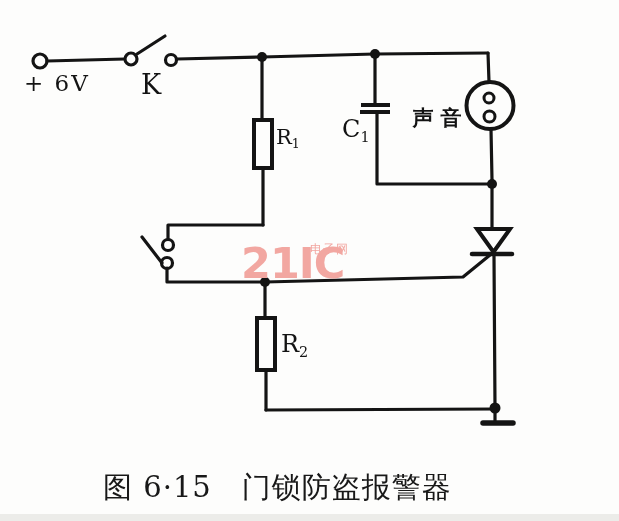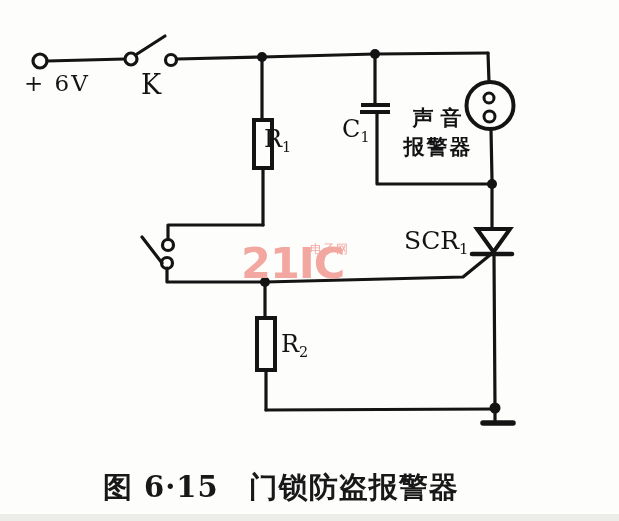--- a/index.html
+++ b/index.html
@@ -15,40 +15,40 @@
   .w    { fill:none; stroke:#141414; stroke-width:3.2; stroke-linecap:round; stroke-linejoin:round; }
   .thin { fill:none; stroke:#141414; stroke-width:3;   stroke-linecap:round; }
   .comp { fill:#fdfdfc; stroke:#141414; stroke-width:4; }
   .plate{ stroke:#141414; stroke-width:4; stroke-linecap:butt; }
   .dot  { fill:#141414; stroke:none; }
   .node { fill:#fdfdfc; stroke:#141414; stroke-width:3.2; }
   .lbl  { position:absolute; white-space:nowrap; color:#131313; }
   .lbl sub { font-size:0.6em; vertical-align:-0.35em; }
   .power-lbl { left:24px;  top:70px;  font-size:23px; letter-spacing:2px; }
   .k-lbl     { left:141px; top:69px;  font-size:27px; }
-  .r1-lbl    { left:264px; top:125px; font-size:24px; }
+  .r1-lbl    { left:276px; top:125px; font-size:21px; }
   .c1-lbl    { left:342px; top:115px; font-size:24px; }
   .scr-lbl   { left:404px; top:226px; font-size:25px; }
   .r2-lbl    { left:281px; top:330px; font-size:24px; }
   .alarm-lbl {
     position:absolute; left:392px; top:104px; width:90px;
     font-family:"DejaVu Sans","Liberation Sans",sans-serif;
     font-weight:700; font-size:21px; line-height:29px;
     text-align:center; color:#131313;
   }
   .alarm-lbl .l1 { letter-spacing:7px; text-indent:7px; }
   .alarm-lbl .l2 { letter-spacing:2px; text-indent:2px; }
   .wm { position:absolute; color:#f2a7a1; font-family:"DejaVu Sans","Liberation Sans",sans-serif; }
   .wm-brand  { left:241px; top:238px; font-size:43px; font-weight:800; letter-spacing:-1px; }
   .wm-site   { left:310px; top:241px; font-size:12px; font-weight:400; letter-spacing:1px; }
   .wm-domain { left:304px; top:251px; font-size:23px; font-weight:700; font-style:italic;
                font-family:"DejaVu Serif","Liberation Serif",serif; letter-spacing:2px; }
   .caption {
     position:absolute; left:103px; top:468px;
-    font-size:29px; font-weight:700; letter-spacing:1px;
+    font-size:29px; font-weight:400; letter-spacing:1px;
     font-family:"DejaVu Serif","DejaVu Sans",serif; color:#181818;
   }
   .scan-edge {
     position:absolute; left:0; right:0; bottom:0; height:7px;
     background:#ecece9;
   }
 </style>
 </head>
 <body>
 
@@ -127,24 +127,22 @@
 
   <div class="lbl power-lbl">+ 6V</div>
   <div class="lbl k-lbl">K</div>
 
   <div class="lbl r1-lbl"><span>R</span><sub>1</sub></div>
 
   <div class="lbl c1-lbl"><span>C</span><sub>1</sub></div>
 
   <div class="alarm-lbl">
     <div class="l1">声音</div>
-    <div class="l2">报警器</div>
   </div>
 
-  <div class="lbl scr-lbl"><span>SCR</span><sub>1</sub></div>
 
   <div class="lbl r2-lbl"><span>R</span><sub>2</sub></div>
 
   <div class="wm wm-brand" style="color: rgb(242, 167, 161);">21IC</div>
   <div class="wm wm-site" style="color: rgb(242, 167, 161);">电子网</div>
 
   <div class="caption">图 6·15　门锁防盗报警器</div>
 
   <div class="scan-edge"></div>
 </div>

